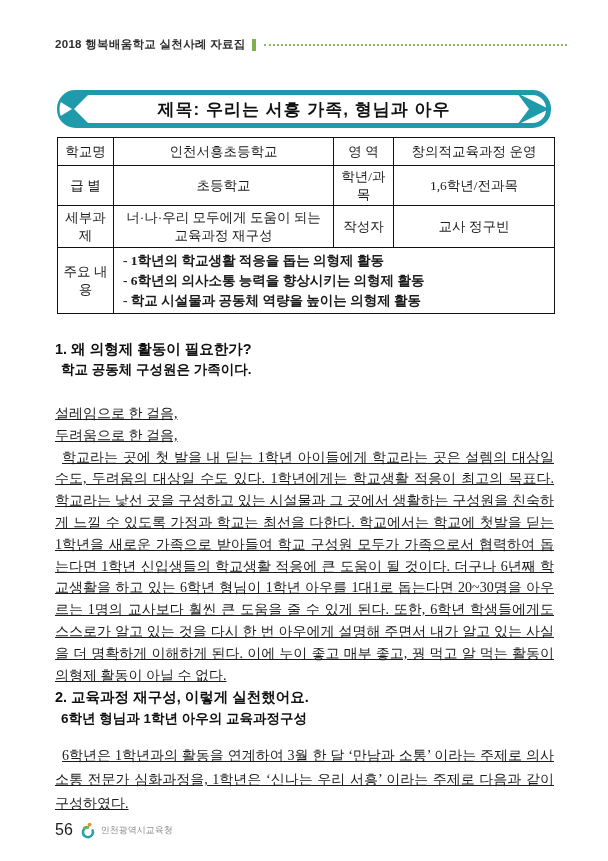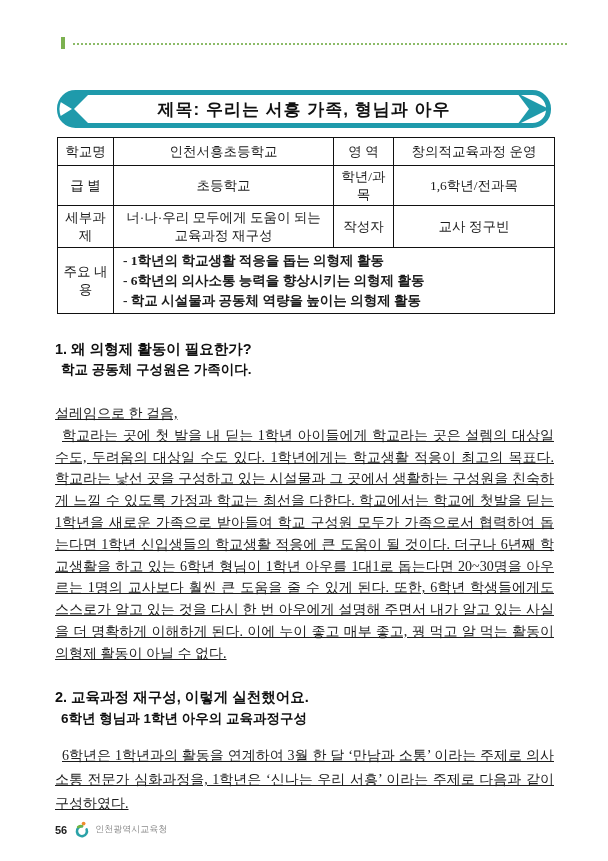--- a/index.html
+++ b/index.html
@@ -56,30 +56,31 @@
     position:absolute; left:55px; width:500px; padding-left:6px;
     font-family:Liberation Sans, sans-serif; font-weight:bold; font-size:13.5px; color:#101010;
   }
   .body-block { position:absolute; left:55px; width:499px; font-size:14px;text-decoration:underline; }
   .body-block .short-line { line-height:21.8px; }
   .body-block .justified { text-align:justify; line-height:21.8px; text-indent:7px; }
   .body-block-2 .justified { line-height:24px; }
 
   
   .doc-footer { position:absolute; top:821px; left:55px; display:flex; align-items:center; }
-  .page-number { font-family:"Liberation Sans",sans-serif; font-weight:bold; font-size:11px; color:#222; }
+  .page-number { font-family:"Liberation Sans",sans-serif; font-weight:normal; font-size:16px; color:#222; }
   .footer-logo { margin-left:7px; width:16px; height:17px; }
   .org-name { margin-left:5px; font-family:Liberation Sans, sans-serif; font-size:9px; color:var(--gray); }
 </style>
 </head>
 <body>
 
 <div class="page">
 
   <div class="doc-header">
+    <span class="booklet-title">2018 행복배움학교 실천사례 자료집</span>
     <span class="accent-bar"></span>
     <span class="dotted-rule"></span>
   </div>
 
   <div class="banner">
     <svg width="494" height="38" viewBox="0 0 494 38" aria-hidden="true">
       <defs>
         <clipPath id="bannerClip">
             <rect x="2.5" y="2.5" width="489" height="33" rx="16"></rect>
           </clipPath>
@@ -128,20 +129,21 @@
         <p>- 학교 시설물과 공동체 역량을 높이는 의형제 활동</p>
       </td>
     </tr>
   </tbody>
     </table>
 
   <h2 class="section-heading" style="top:340px;">1. 왜 의형제 활동이 필요한가?</h2>
   <h3 class="sub-heading" style="top:361px;">학교 공동체 구성원은 가족이다.</h3>
   <div class="body-block" style="top:403px;">
     <p class="short-line">설레임으로 한 걸음,</p>
+    <p class="short-line">두려움으로 한 걸음,</p>
     <p class="justified">학교라는 곳에 첫 발을 내 딛는 1학년 아이들에게 학교라는 곳은 설렘의 대상일 수도, 두려움의 대상일 수도 있다. 1학년에게는 학교생활 적응이 최고의 목표다. 학교라는 낯선 곳을 구성하고 있는 시설물과 그 곳에서 생활하는 구성원을 친숙하게 느낄 수 있도록 가정과 학교는 최선을 다한다. 학교에서는 학교에 첫발을 딛는 1학년을 새로운 가족으로 받아들여 학교 구성원 모두가 가족으로서 협력하여 돕는다면 1학년 신입생들의 학교생활 적응에 큰 도움이 될 것이다. 더구나 6년째 학교생활을 하고 있는 6학년 형님이 1학년 아우를 1대1로 돕는다면 20~30명을 아우르는 1명의 교사보다 훨씬 큰 도움을 줄 수 있게 된다. 또한, 6학년 학생들에게도 스스로가 알고 있는 것을 다시 한 번 아우에게 설명해 주면서 내가 알고 있는 사실을 더 명확하게 이해하게 된다. 이에 누이 좋고 매부 좋고, 꿩 먹고 알 먹는 활동이 의형제 활동이 아닐 수 없다.</p>
   </div>
 
   <h2 class="section-heading" style="top:688px;">2. 교육과정 재구성, 이렇게 실천했어요.</h2>
   <h3 class="sub-heading" style="top:710px;">6학년 형님과 1학년 아우의 교육과정구성</h3>
   <div class="body-block body-block-2" style="top:744px;">
     <p class="justified">6학년은 1학년과의 활동을 연계하여 3월 한 달 ‘만남과 소통’ 이라는 주제로 의사소통 전문가 심화과정을, 1학년은 ‘신나는 우리 서흥’ 이라는 주제로 다음과 같이 구성하였다.</p>
   </div>
 
   <div class="doc-footer">

